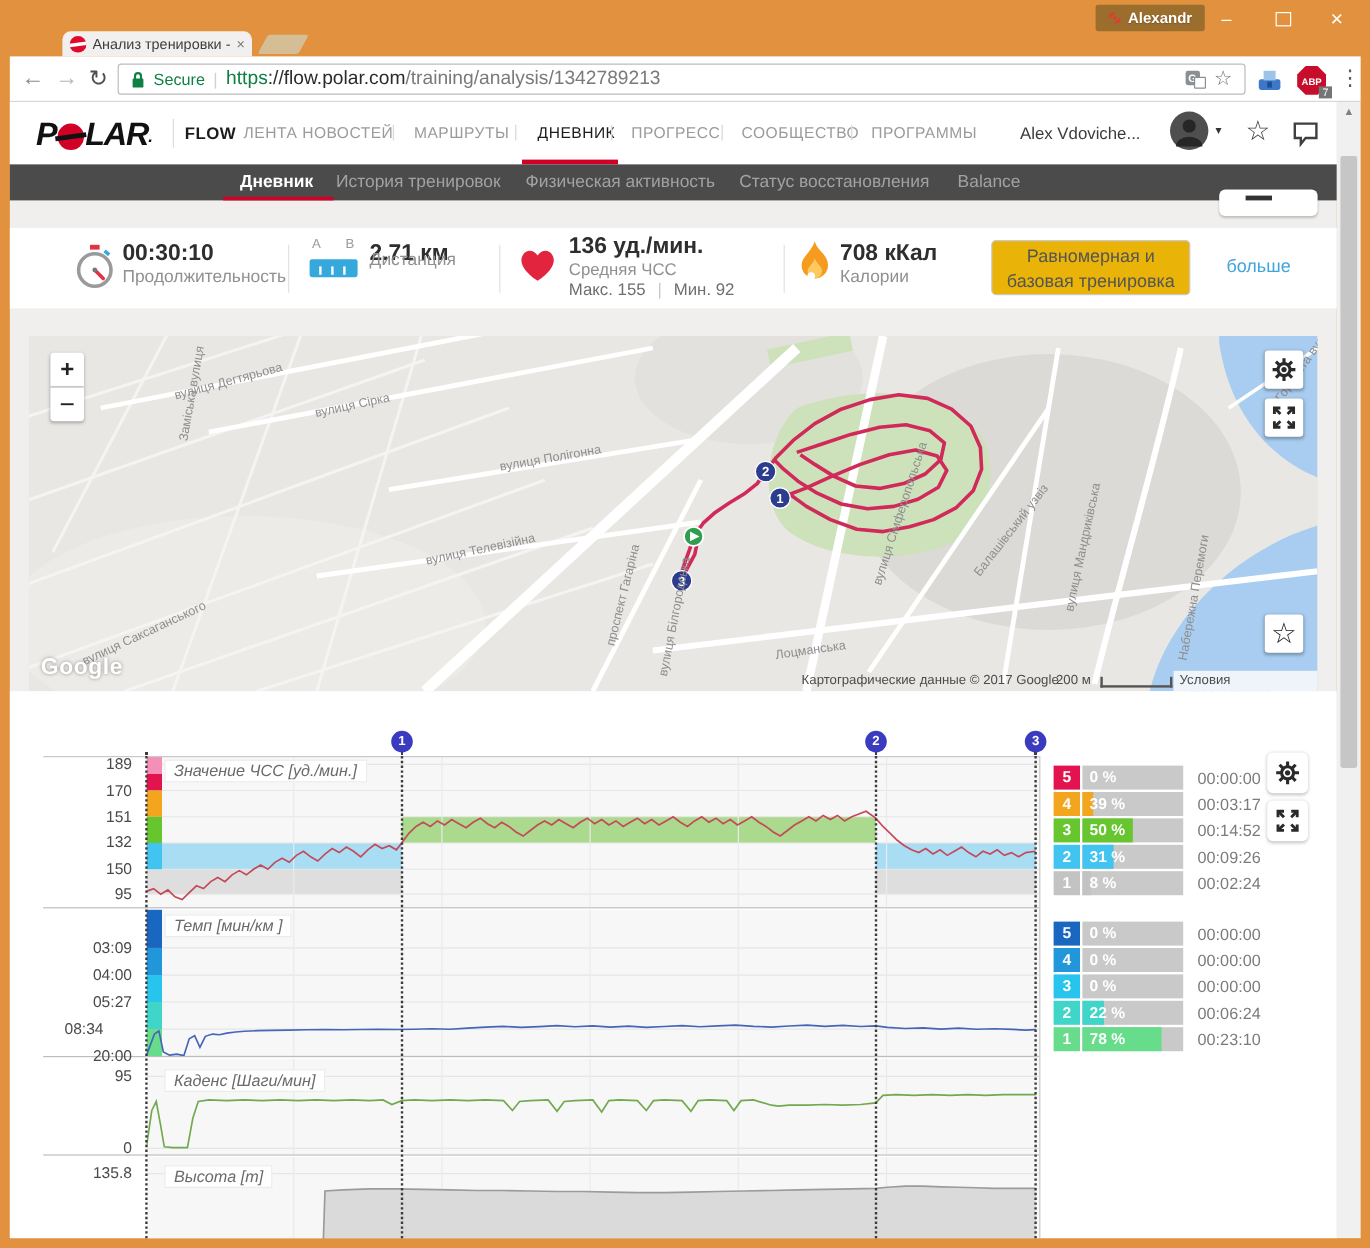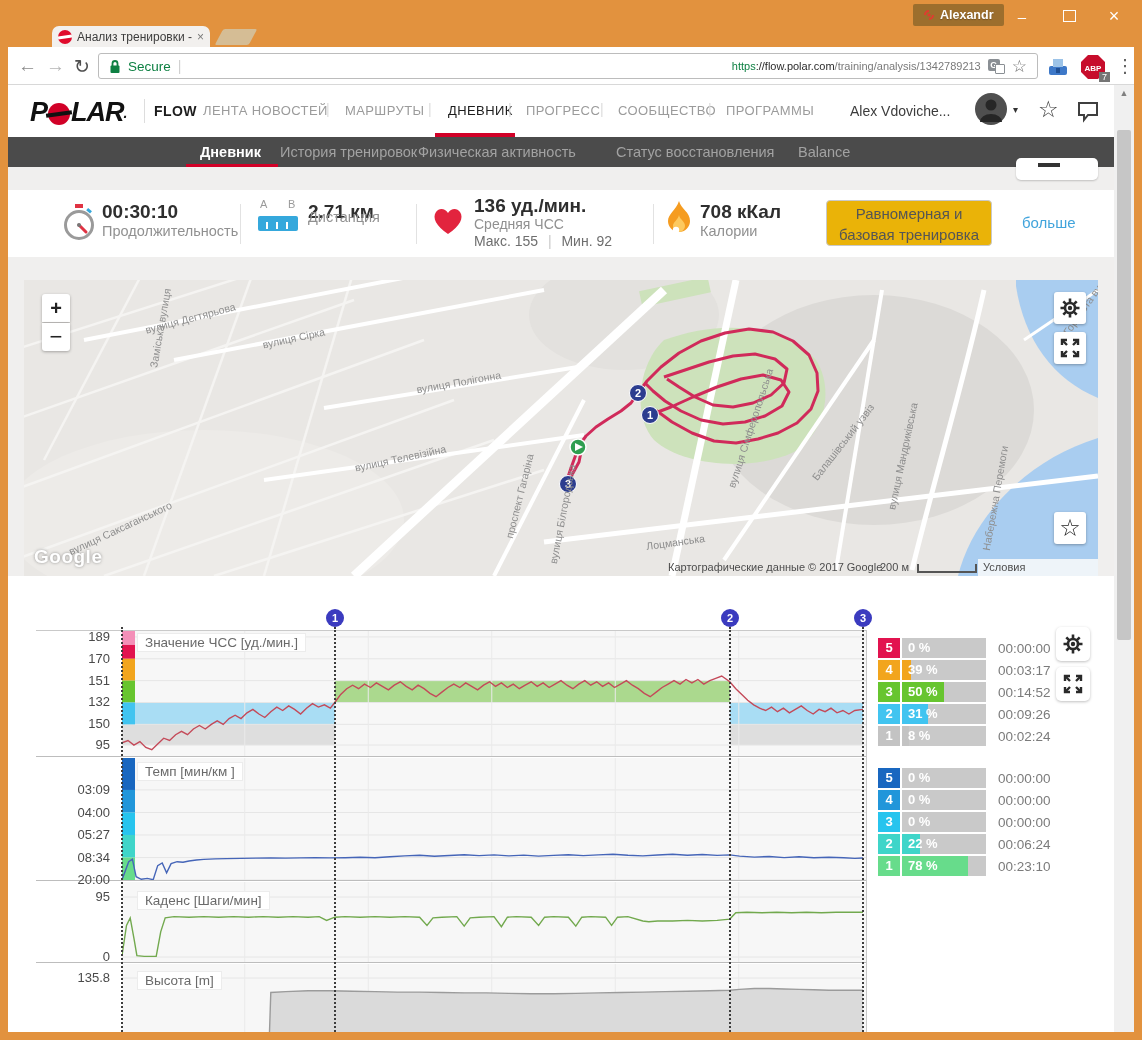--- a/index.html
+++ b/index.html
@@ -17,21 +17,21 @@
   .profile-chip span{color:#fff;font-size:12.5px;font-weight:bold;text-shadow:0 1px 1px rgba(0,0,0,.25);}
   .winbtn{position:absolute;top:4px;width:34px;height:24px;color:#fff;display:flex;align-items:center;justify-content:center;font-size:15px;}
   .maxbox{width:11px;height:10px;border:1.5px solid #fff;}
   
   #toolbar{position:absolute;left:8px;top:47px;width:1126px;height:38px;background:#fff;border-bottom:1px solid #d8d8d8;box-sizing:border-box;}
   .navarrow{position:absolute;top:55px;font-size:19px;color:#8a8a8a;}
   #urlbar{position:absolute;left:98px;top:53px;width:940px;height:26px;background:#fff;border:1px solid #bcbcbc;border-radius:3px;
     box-sizing:border-box;display:flex;align-items:center;padding:0 10px;gap:7px;}
   .secure-txt{color:#0e8043;font-size:13.5px;}
   .url-div{color:#d0d0d0;font-size:14px;}
-  .url{font-size:11px;white-space:nowrap;overflow:hidden;flex:1;text-align:right;}
+  .url{font-size:16px;white-space:nowrap;overflow:hidden;flex:1;}
   .url .sch{color:#0e8043;} .url .host{color:#2b2b2b;} .url .path{color:#7a7a7a;}
   .omni-ico{color:#6f6f6f;font-size:17px;}
   
   #pheader{position:absolute;left:8px;top:85px;width:1106px;height:52px;background:#fff;}
   .logo{position:absolute;left:22px;top:12px;font-weight:bold;font-style:italic;font-size:27px;letter-spacing:-1px;color:#111;display:flex;align-items:center;}
   .logo .o{display:inline-block;width:22px;height:22px;border-radius:50%;background:#d10027;margin:0 1px;position:relative;top:1px;}
   .logo .o::after{content:"";position:absolute;left:-2px;top:9px;width:26px;height:4px;background:#111;transform:rotate(-8deg);}
   .mnav{position:absolute;top:18px;font-size:13px;color:#9b9b9b;letter-spacing:.4px;}
   .mnav.on{color:#1c1c1c;}
   .mnav-sep{position:absolute;top:16px;color:#ddd;font-size:14px;}
@@ -52,21 +52,21 @@
   
   #map{position:absolute;left:24px;top:280px;width:1074px;height:296px;background:#e9e7e4;overflow:hidden;}
   .street{position:absolute;font-size:10.5px;color:#8e8e8e;white-space:nowrap;}
   .mapbtn{position:absolute;background:#fff;border-radius:3px;box-shadow:0 1px 3px rgba(0,0,0,.3);display:flex;align-items:center;justify-content:center;}
   .attr{position:absolute;font-size:11px;color:#4c4c4c;}
   .terms{position:absolute;font-size:11px;color:#4c4c4c;background:rgba(250,250,250,.85);padding:2px 5px;}
   .google-logo{position:absolute;left:10px;top:266px;font-size:19px;font-weight:bold;color:#fff;letter-spacing:.5px;
     text-shadow:0 0 3px rgba(60,60,60,.55);}
   
   #chartbg{position:absolute;left:8px;top:576px;width:1106px;height:456px;background:#fff;}
-  .chart-label{position:absolute;background:rgba(255,255,255,.92);border:1px solid #ececec;padding:1px 7px;font-size:13.5px;color:#6a6a6a;z-index:6;}
+  .chart-label{position:absolute;background:rgba(255,255,255,.92);border:1px solid #ececec;padding:1px 7px;font-size:13.5px;color:#6a6a6a;z-index:6;font-style:italic;}
   .tick{position:absolute;width:80px;left:30px;text-align:right;font-size:13px;color:#4a4a4a;z-index:6;}
   .sep{position:absolute;left:36px;width:830px;height:1px;background:#bdbdbd;z-index:5;}
   .lapline{position:absolute;top:627px;height:405px;width:0;border-left:2px dotted #3c3c3c;z-index:7;}
   .lapmark{position:absolute;top:609px;width:18px;height:18px;border-radius:50%;background:#3b3bbf;color:#fff;
     font-size:11px;font-weight:bold;text-align:center;line-height:18px;z-index:8;}
   .zones{position:absolute;left:878px;width:230px;z-index:8;}
   .zrow{display:flex;height:20px;margin-bottom:2px;align-items:center;}
   .znum{width:22px;height:20px;color:#fff;font-size:13px;font-weight:bold;text-align:center;line-height:20px;flex:none;}
   .zbar{width:84px;height:20px;background:#c9c9c9;position:relative;flex:none;margin-left:2px;}
   .zfill{position:absolute;left:0;top:0;bottom:0;}
@@ -172,21 +172,21 @@
     <div class="abs" style="left:1030px;top:11px;font-size:23px;color:#3f3f3f">☆</div>
     <svg class="abs" style="left:1068px;top:14px" width="24" height="24">
       <path d="M3 4h18v12h-9l-4 5v-5H3z" fill="none" stroke="#3f3f3f" stroke-width="2"></path>
     </svg>
   </div>
 
   <div id="subnav">
     <div class="snav on" style="left:192px">Дневник</div>
     <div class="red-under" style="left:178px;top:27px;width:92px;height:3px"></div>
     <div class="snav" style="left:272px">История тренировок</div>
-    <div class="snav" style="left:410px">Физическая активность</div>
+    <div class="snav" style="left:430px">Физическая активность</div>
     <div class="snav" style="left:608px">Статус восстановления</div>
     <div class="snav" style="left:790px">Balance</div>
   </div>
   <div class="abs" style="left:1016px;top:158px;width:82px;height:22px;background:#fff;border-radius:5px;box-shadow:0 1px 2px rgba(0,0,0,.2);z-index:4">
     <div style="position:absolute;left:22px;top:5px;width:22px;height:4px;background:#333"></div>
   </div>
 
   <div id="statsbar">
     <svg class="abs" style="left:54px;top:13px" width="34" height="40">
       <rect x="13" y="1" width="8" height="4" fill="#e03343"></rect>
@@ -409,21 +409,21 @@
   <div id="ticks">
       <div class="tick" style="top: 628.904px;">189</div>
       <div class="tick" style="top: 650.767px;">170</div>
       <div class="tick" style="top: 672.63px;">151</div>
       <div class="tick" style="top: 694.493px;">132</div>
       <div class="tick" style="top: 716.356px;">150</div>
       <div class="tick" style="top: 737.068px;">95</div>
       <div class="tick" style="top: 781.964px;">03:09</div>
       <div class="tick" style="top: 804.534px;">04:00</div>
       <div class="tick" style="top: 826.982px;">05:27</div>
-      <div class="tick" style="top: 849.552px;">08:34</div>
+      <div class="tick" style="top: 849.552px; text-align: center;">08:34</div>
       <div class="tick" style="top: 872px;">20:00</div>
       <div class="tick" style="top: 889.028px;">95</div>
       <div class="tick" style="top: 949.012px;">0</div>
       <div class="tick" style="top: 970.007px;">135.8</div>
       <div class="tick" style="top: 1030.01px;">0.0</div>
     </div>
 
   <div class="chart-label" style="left:137px;top:633px">Значение ЧСС [уд./мин.]</div>
   <div class="chart-label" style="left:137px;top:762px">Темп [мин/км ]</div>
   <div class="chart-label" style="left:137px;top:891px">Каденс [Шаги/мин]</div>

